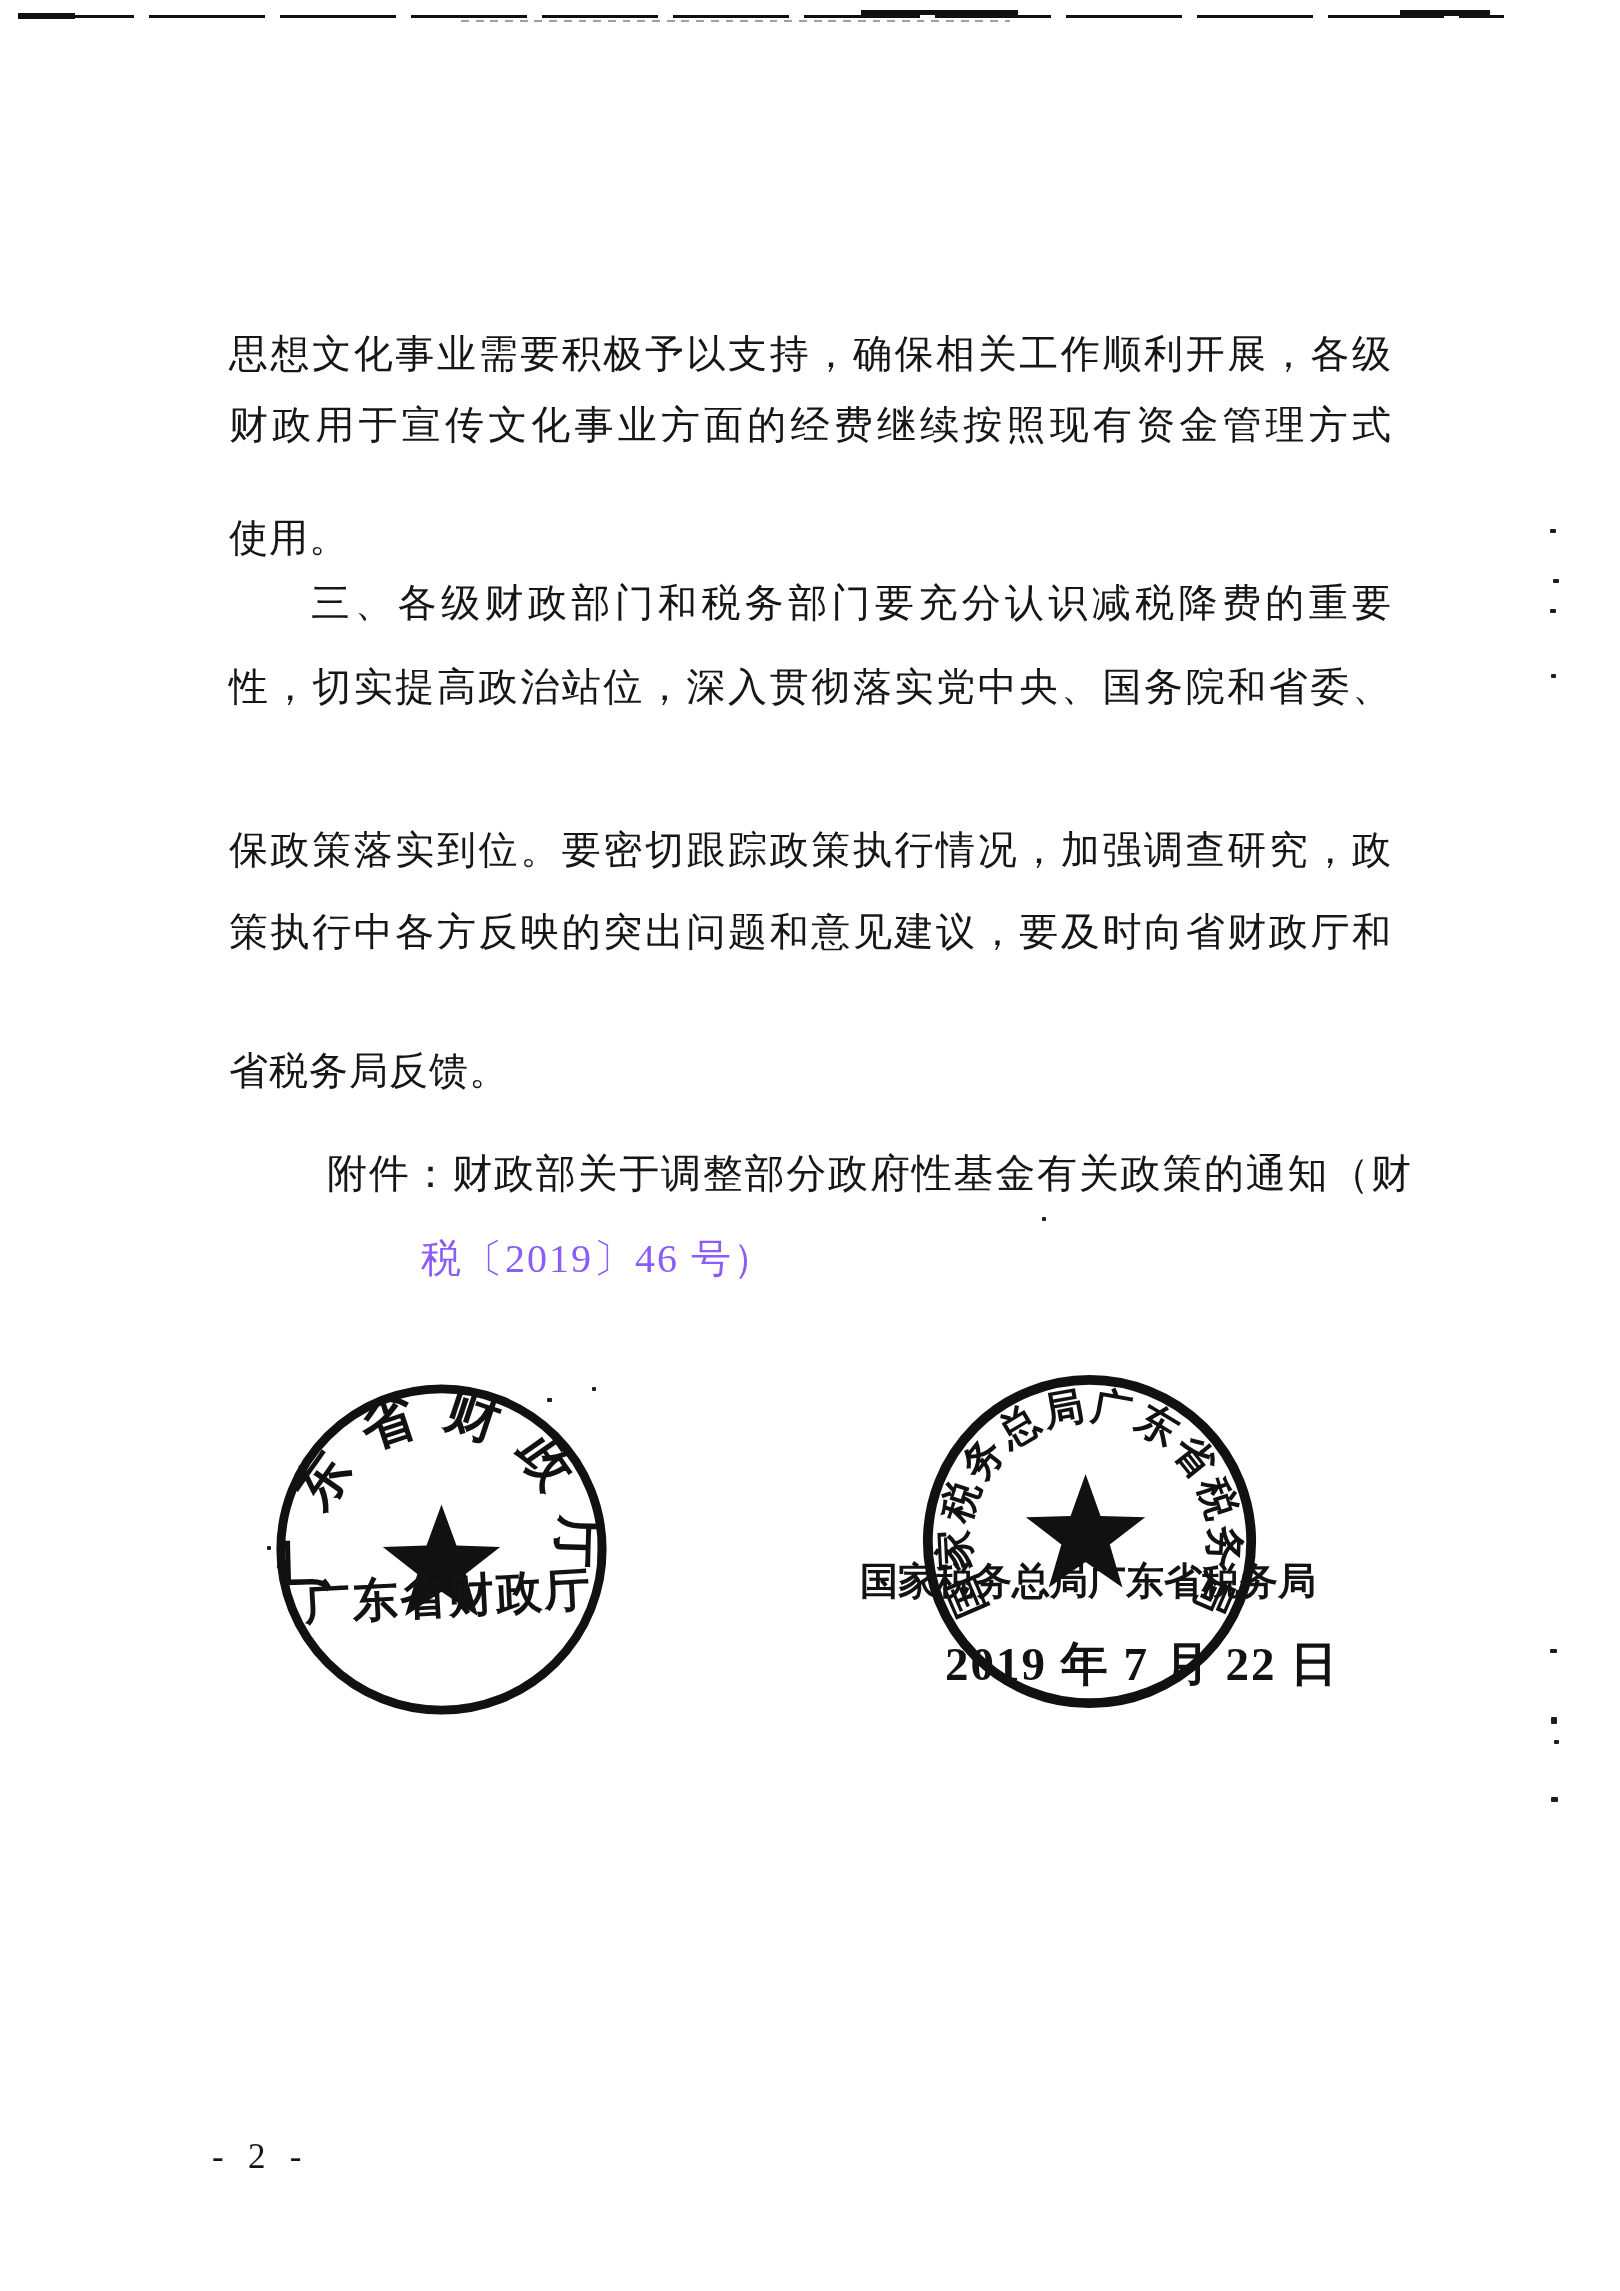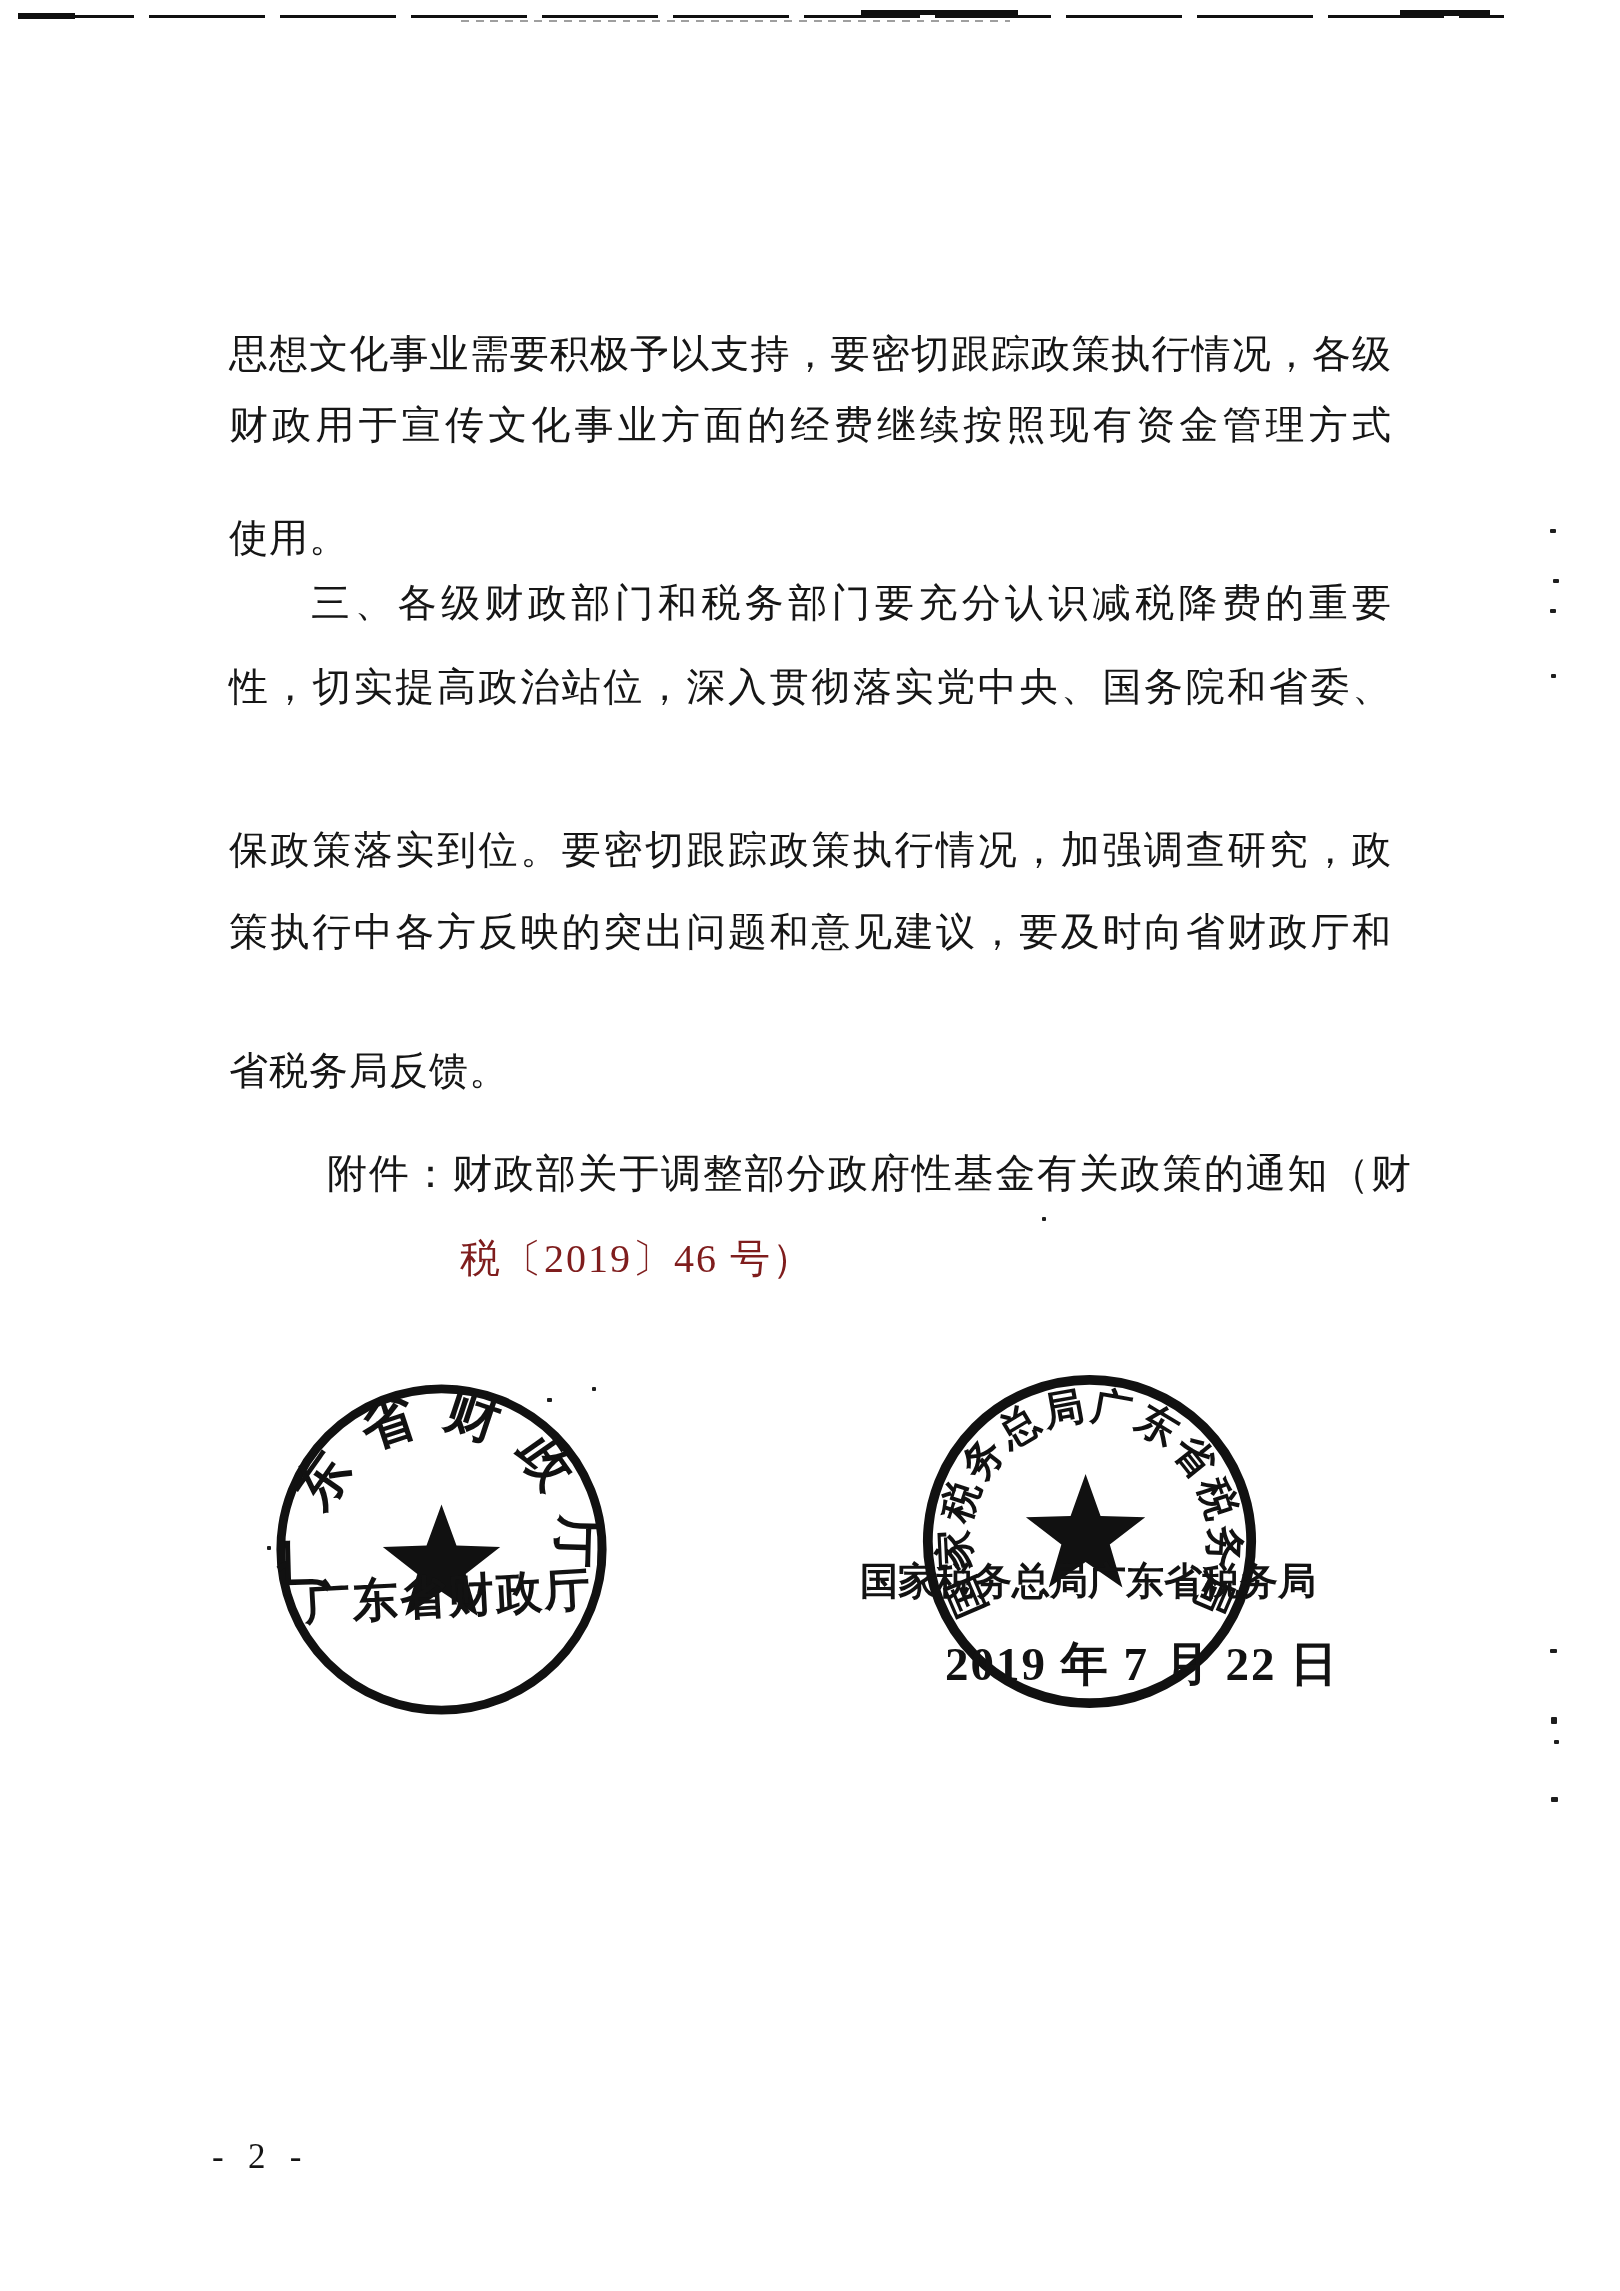--- a/index.html
+++ b/index.html
@@ -23,22 +23,22 @@
     color:#161616;
   }
   .bline.left-last{text-align-last:left;margin-top:16px;}
   .bline.indent{text-indent:82px;}
   .attach1{
     position:absolute;left:327px;width:1085px;
     font-size:40px;line-height:57px;letter-spacing:1px;
     text-align:justify;text-align-last:justify;color:#161616;
   }
   .attach2{
-    position:absolute;left:460px;
-    font-size:40px;line-height:57px;letter-spacing:2px;color:#7f1d1d;
+    position:absolute;left:421px;
+    font-size:40px;line-height:57px;letter-spacing:2px;color:#8b5cf6;
   }
   
   .seal{position:absolute;}
   .seal svg{display:block;}
   .seal-arc-text{
     font-family:"Liberation Serif","DejaVu Serif",serif;
     font-weight:bold;
     fill:#111111;
   }
   
@@ -72,21 +72,21 @@
 <body>
 
 <div class="page">
 
   <div class="artifact artifact-line"></div>
   <div class="artifact artifact-gray"></div>
   <div class="artifact" style="left:17.6px;top:12.7px;width:57px;height:5.9px;"></div>
   <div class="artifact" style="left:861px;top:9.8px;width:157px;height:4.9px;"></div>
   <div class="artifact" style="left:1400px;top:9.8px;width:90px;height:5.9px;"></div>
 
-  <div class="bline" style="top:325px;">思想文化事业需要积极予以支持，要密切跟踪政策执行情况，各级</div>
+  <div class="bline" style="top:325px;">思想文化事业需要积极予以支持，确保相关工作顺利开展，各级</div>
   <div class="bline" style="top:396px;">财政用于宣传文化事业方面的经费继续按照现有资金管理方式</div>
   <div class="bline left-last" style="top:493px;">使用。</div>
   <div class="bline indent" style="top:574px;">三、各级财政部门和税务部门要充分认识减税降费的重要</div>
   <div class="bline" style="top:658px;font-family:Liberation Serif, serif;">性，切实提高政治站位，深入贯彻落实党中央、国务院和省委、</div>
   <div class="bline" style="top:903px;">策执行中各方反映的突出问题和意见建议，要及时向省财政厅和</div>
   <div class="bline" style="top:821px;">保政策落实到位。要密切跟踪政策执行情况，加强调查研究，政</div>
   <div class="bline left-last" style="top:1026px;">省税务局反馈。</div>
 
   <div class="attach1" style="top:1145px;">附件：财政部关于调整部分政府性基金有关政策的通知（财</div>
   <div class="attach2" style="top:1230px;">税〔2019〕46 号）</div>

